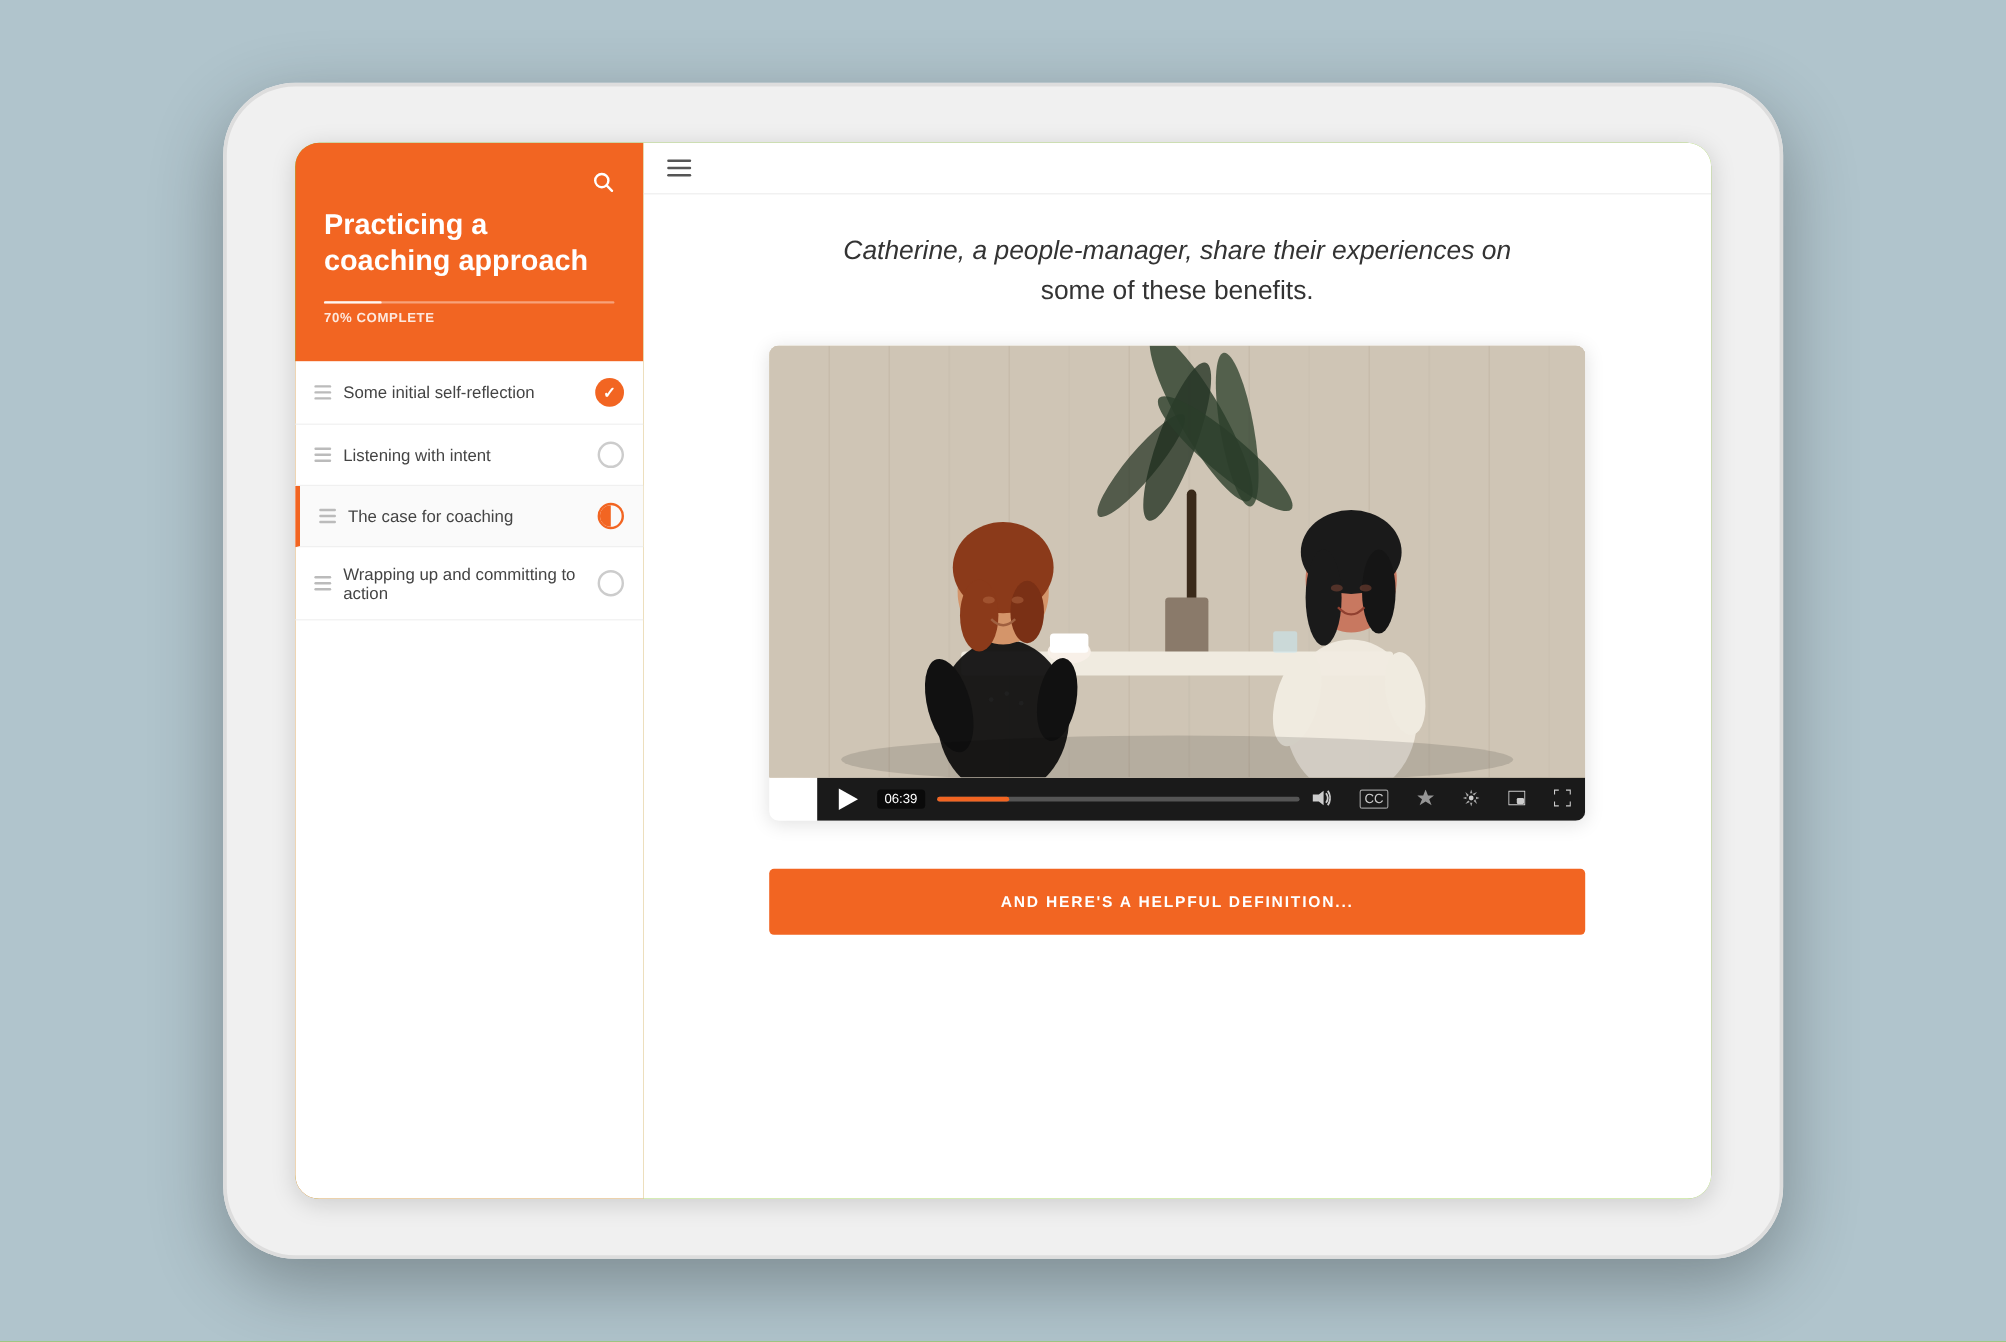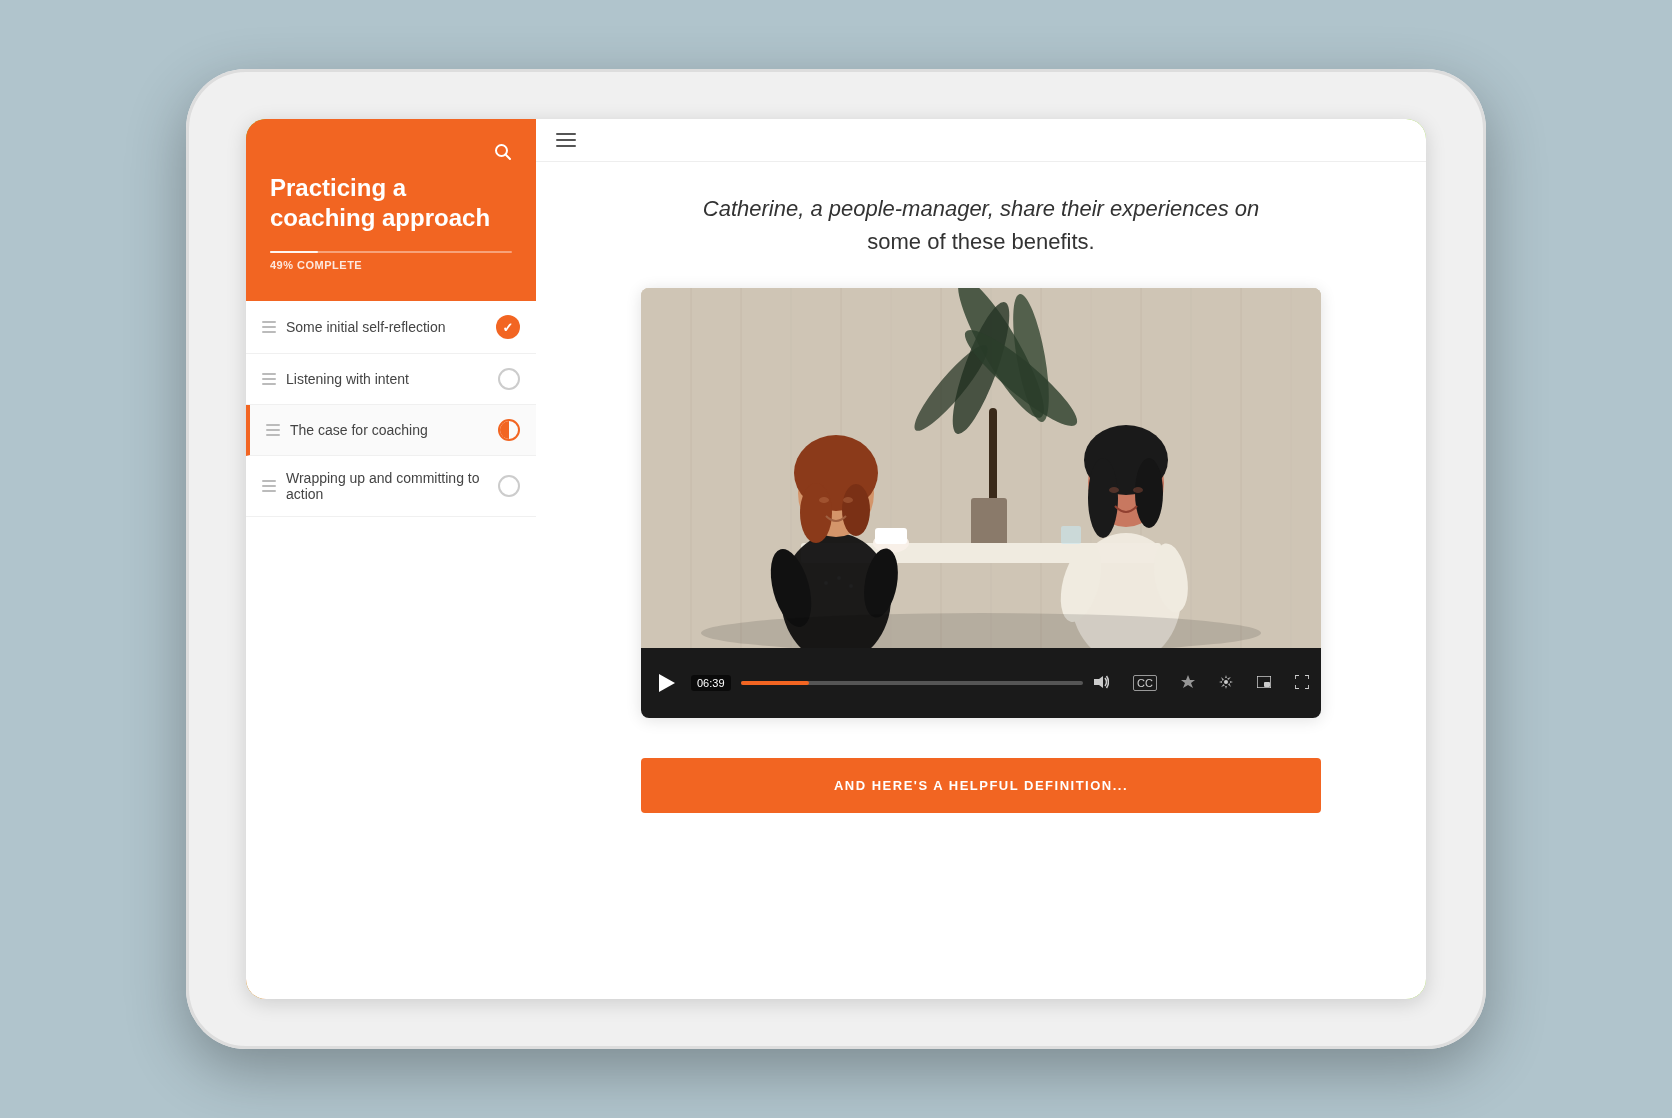--- a/index.html
+++ b/index.html
@@ -262,24 +262,25 @@
         90deg,
         rgba(220,210,195,0.3) 0px,
         rgba(240,230,215,0.5) 20px,
         rgba(220,210,195,0.3) 40px
       );
     }
 
     
     .video-controls {
       background: #1a1a1a;
-      padding: 21px 12px;
+      padding: 4px 12px;
       display: flex;
       align-items: center;
       gap: 10px;
+      margin-left: 40px;
     }
 
     .play-btn {
       width: 28px;
       height: 28px;
       background: transparent;
       border: none;
       cursor: pointer;
       display: flex;
       align-items: center;
@@ -366,21 +367,21 @@
         <span class="sidebar-search-icon">
           <svg width="18" height="18" viewBox="0 0 18 18" fill="none" xmlns="http://www.w3.org/2000/svg">
             <circle cx="7.5" cy="7.5" r="5.5" stroke="white" stroke-width="2"></circle>
             <line x1="11.5" y1="11.5" x2="16" y2="16" stroke="white" stroke-width="2" stroke-linecap="round"></line>
           </svg>
         </span>
         <div class="sidebar-title">Practicing a coaching approach</div>
         <div class="sidebar-progress-bar-container">
           <div class="sidebar-progress-bar-fill"></div>
         </div>
-        <div class="sidebar-progress-text">49% COMPLETE</div>
+        <div class="sidebar-progress-text">70% COMPLETE</div>
       </div>
 
       <div class="nav-items">
 
         <div class="nav-item">
           <div class="nav-item-icon">
             <span></span>
               <span></span>
               <span></span>
           </div>

